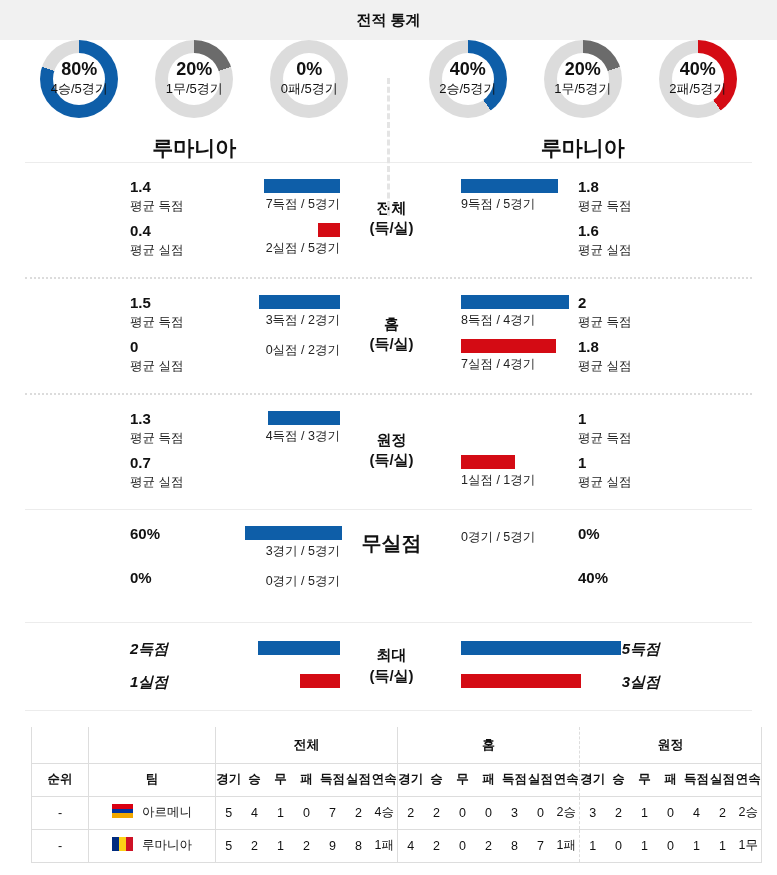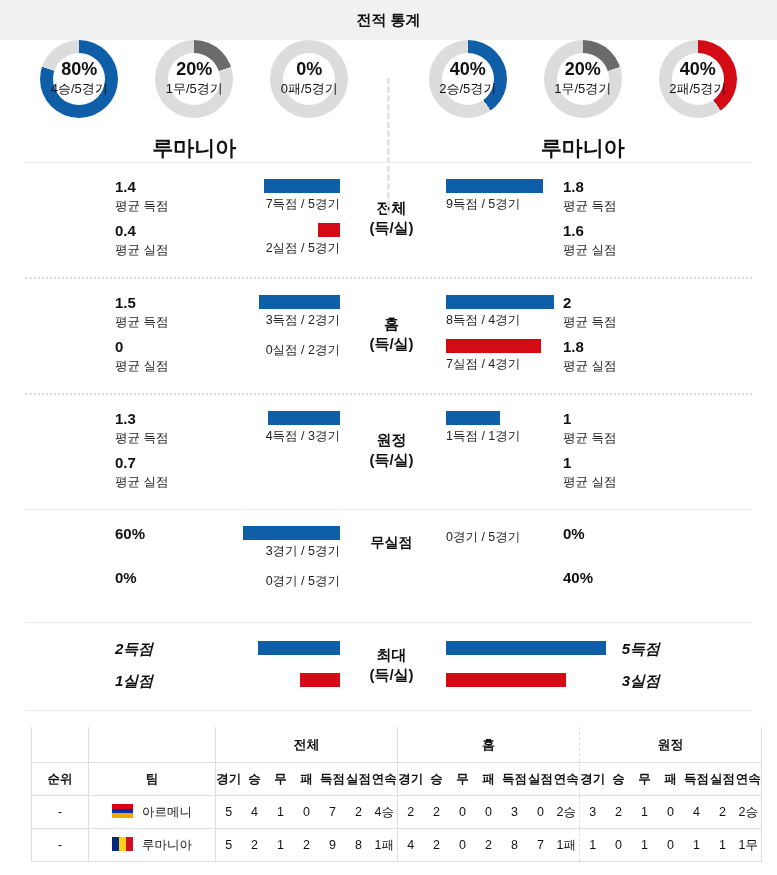--- a/index.html
+++ b/index.html
@@ -23,36 +23,36 @@
   .team-name { text-align:center; font-size:21px; font-weight:700; margin-top:16px; }
   .vdash { position:absolute; left:387px; top:38px; height:138px; width:0; border-left:3px dashed #e4e4e4; }
 
   
   .div-solid { border-top:1px solid #ececec; margin:0 25px; }
   .div-dot   { border-top:2px dotted #dcdcdc; margin:0 25px; }
 
   
   .sec { display:grid; grid-template-columns:115px 110px 103px 120px 97px;
     padding:16px 0 20px 115px; row-gap:10px; }
-  .cell { min-height:32px; }
+  .cell { min-height:32px;margin-left:15px; }
   .l-val { text-align:left; }
   .r-val { text-align:left; }
   .val { font-size:15px; font-weight:700; line-height:1.1; }
   .cap { font-size:12.5px; color:#222; margin-top:3px; line-height:1.15; }
   .l-bar { text-align:right; }
   .r-bar { text-align:left; padding-left:3px; }
   .bar { height:14px; }
   .bar.blue { background:#0e5ea8; }
   .bar.red  { background:#d40b14; }
   .l-bar .bar { margin-left:auto; }
   .bar-cap { font-size:12.5px; color:#222; margin-top:3px; white-space:nowrap; }
   .center { grid-column:3; grid-row:1 / span 2; display:flex; flex-direction:column;
     align-items:center; justify-content:center; font-size:15px; font-weight:700; line-height:1.35; }
   .center-row { grid-column:3; display:flex; align-items:center; justify-content:center;
-    font-size:14px; font-weight:700; }
+    font-size:20px; font-weight:700; }
   .c1{grid-column:1} .c2{grid-column:2} .c4{grid-column:4} .c5{grid-column:5}
   .sec.max { padding:18px 0 20px 115px; row-gap:16px; }
   .sec.max .cell { min-height:14px;font-style:italic; }
   .sec.max .l-val,.sec.max .r-val { display:flex; align-items:center; }
   .sec.max .r-val { justify-content:flex-end; }
 
   
   table.stats { margin:16px 0 0 31px; border-collapse:collapse; table-layout:fixed; font-size:12.5px; }
   table.stats td, table.stats th { text-align:center; font-weight:400; padding:0; height:33px; }
   tr.ghead th { height:36px; font-weight:700; font-size:13px; }
@@ -212,31 +212,31 @@
     <div class="cap">평균 득점</div>
   </div>
   <div class="cell l-bar c2">
     <div class="bar blue" style="width: 72px;"></div>
     <div class="bar-cap">4득점 / 3경기</div>
   </div>
   <div class="center">
     <div>원정</div>
     <div>(득/실)</div>
   </div>
-  <div class="cell r-bar c4">
-    <div class="bar blue" style="width: 54px;"></div>
-    <div class="bar-cap">1득점 / 1경기</div>
-  </div>
   <div class="cell r-val c5">
     <div class="val">1</div>
     <div class="cap">평균 득점</div>
   </div>
   <div class="cell l-val c1">
     <div class="val">0.7</div>
     <div class="cap">평균 실점</div>
+  </div>
+  <div class="cell r-bar c4">
+    <div class="bar red" style="width: 54px;"></div>
+    <div class="bar-cap">1실점 / 1경기</div>
   </div>
   <div class="cell r-val c5">
     <div class="val">1</div>
     <div class="cap">평균 실점</div>
   </div>
 </div>
 
 <div class="div-solid"></div>
 
 <div class="sec">

